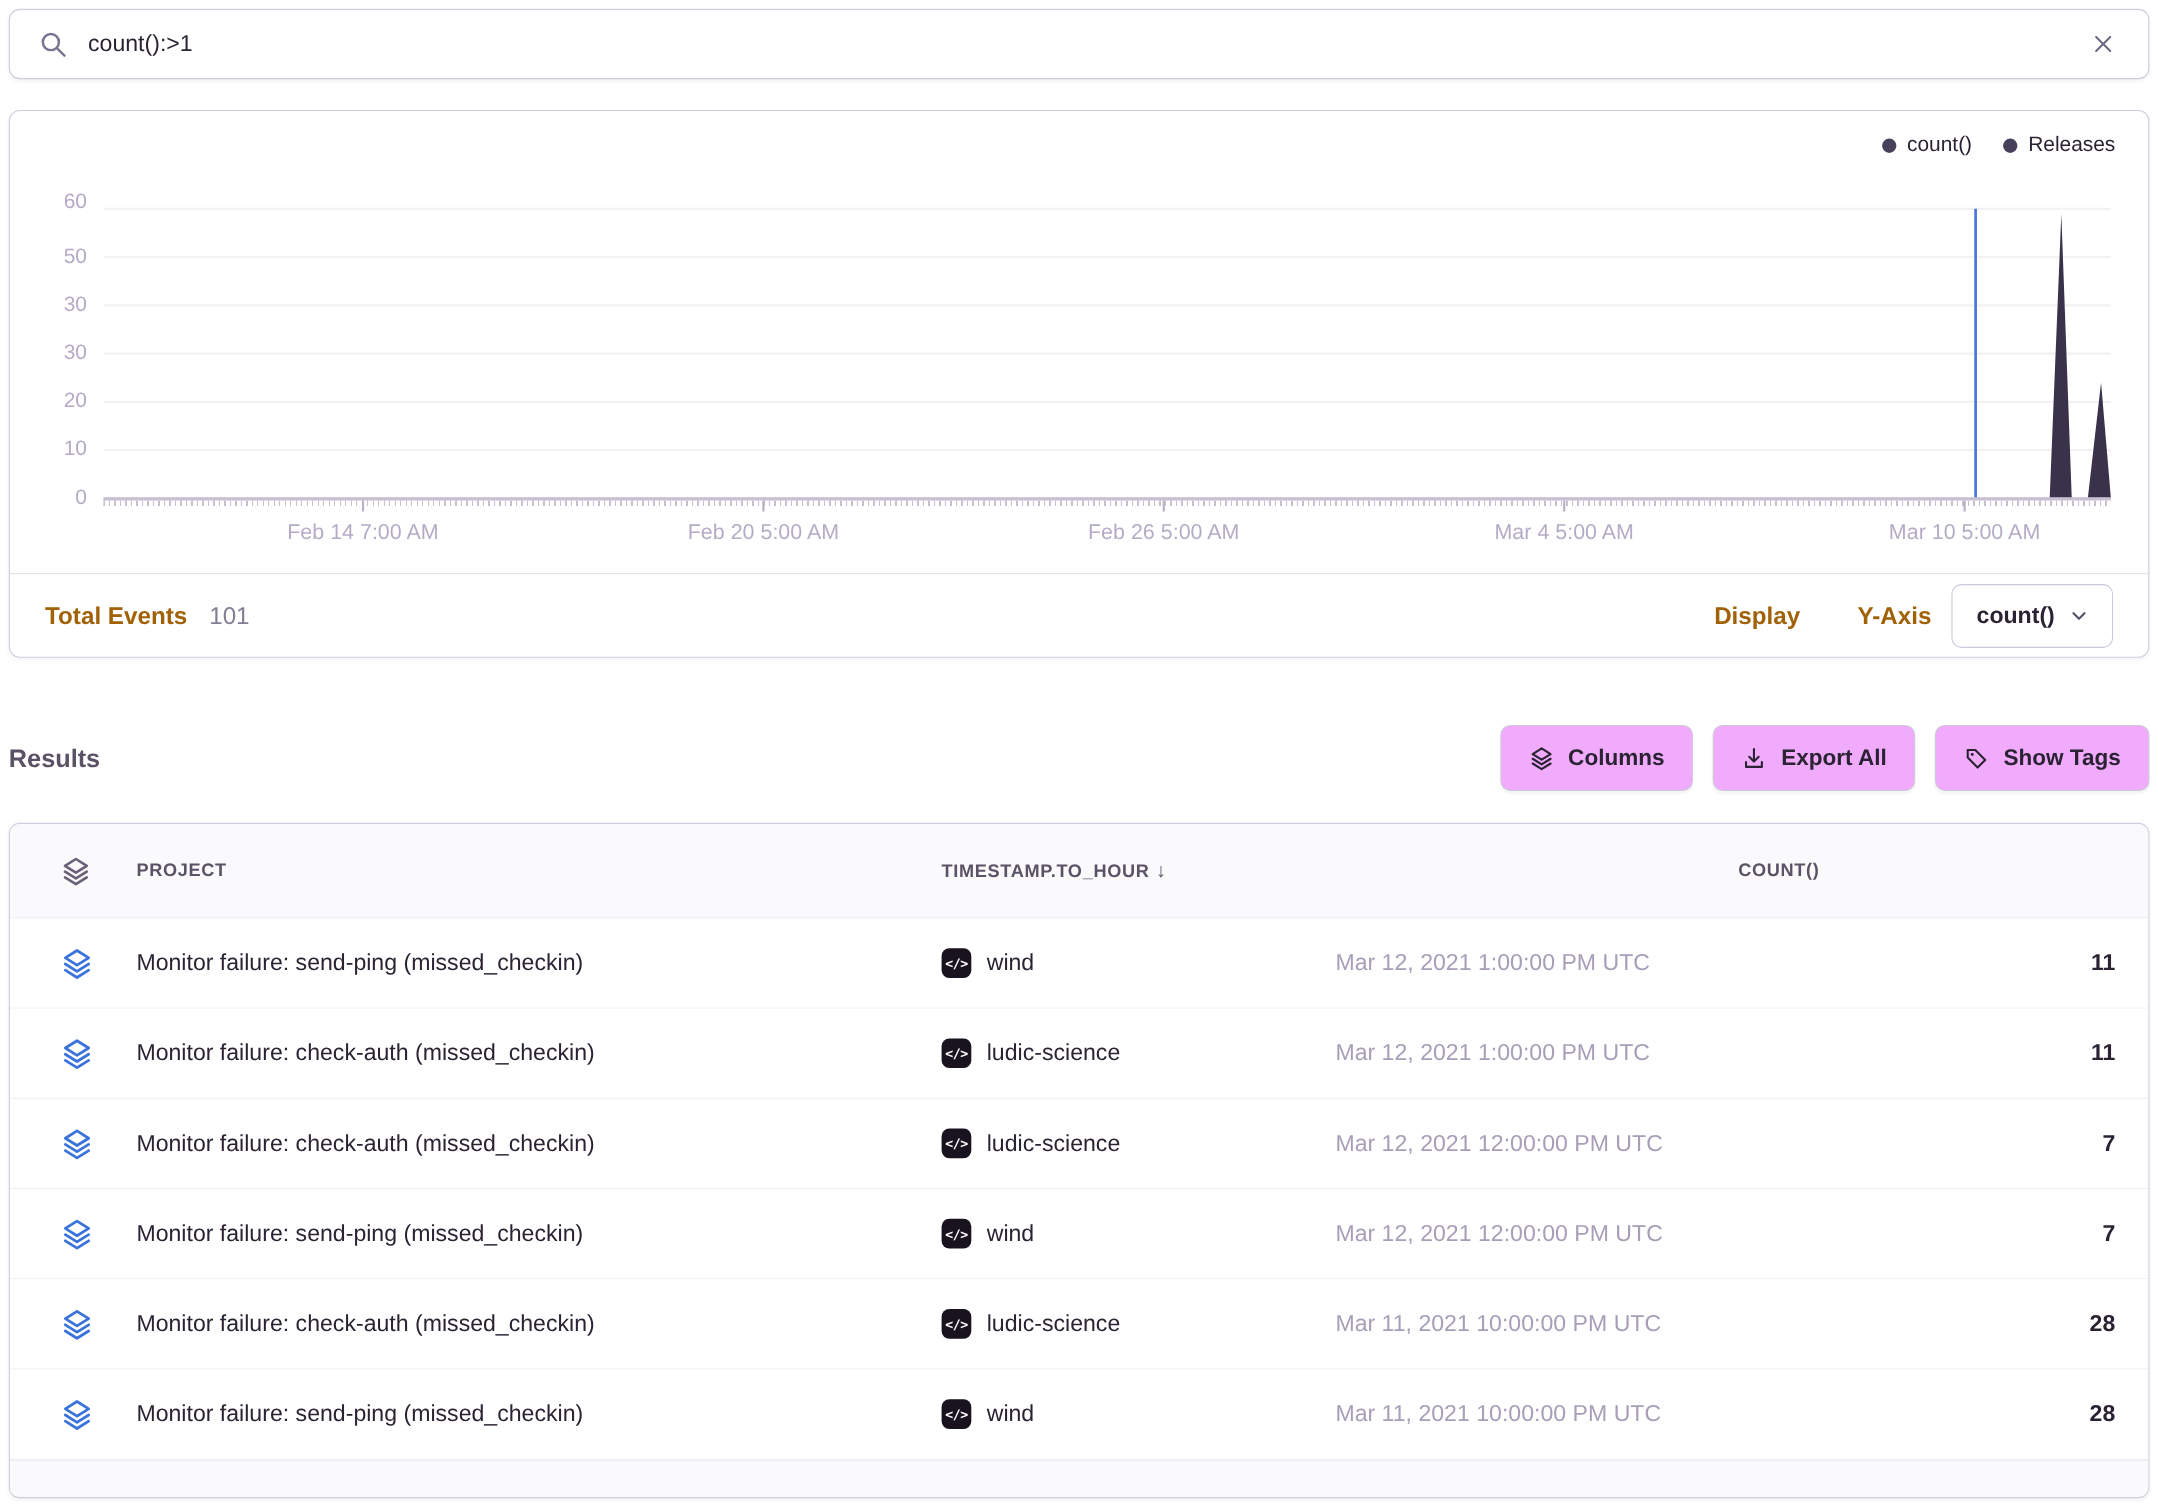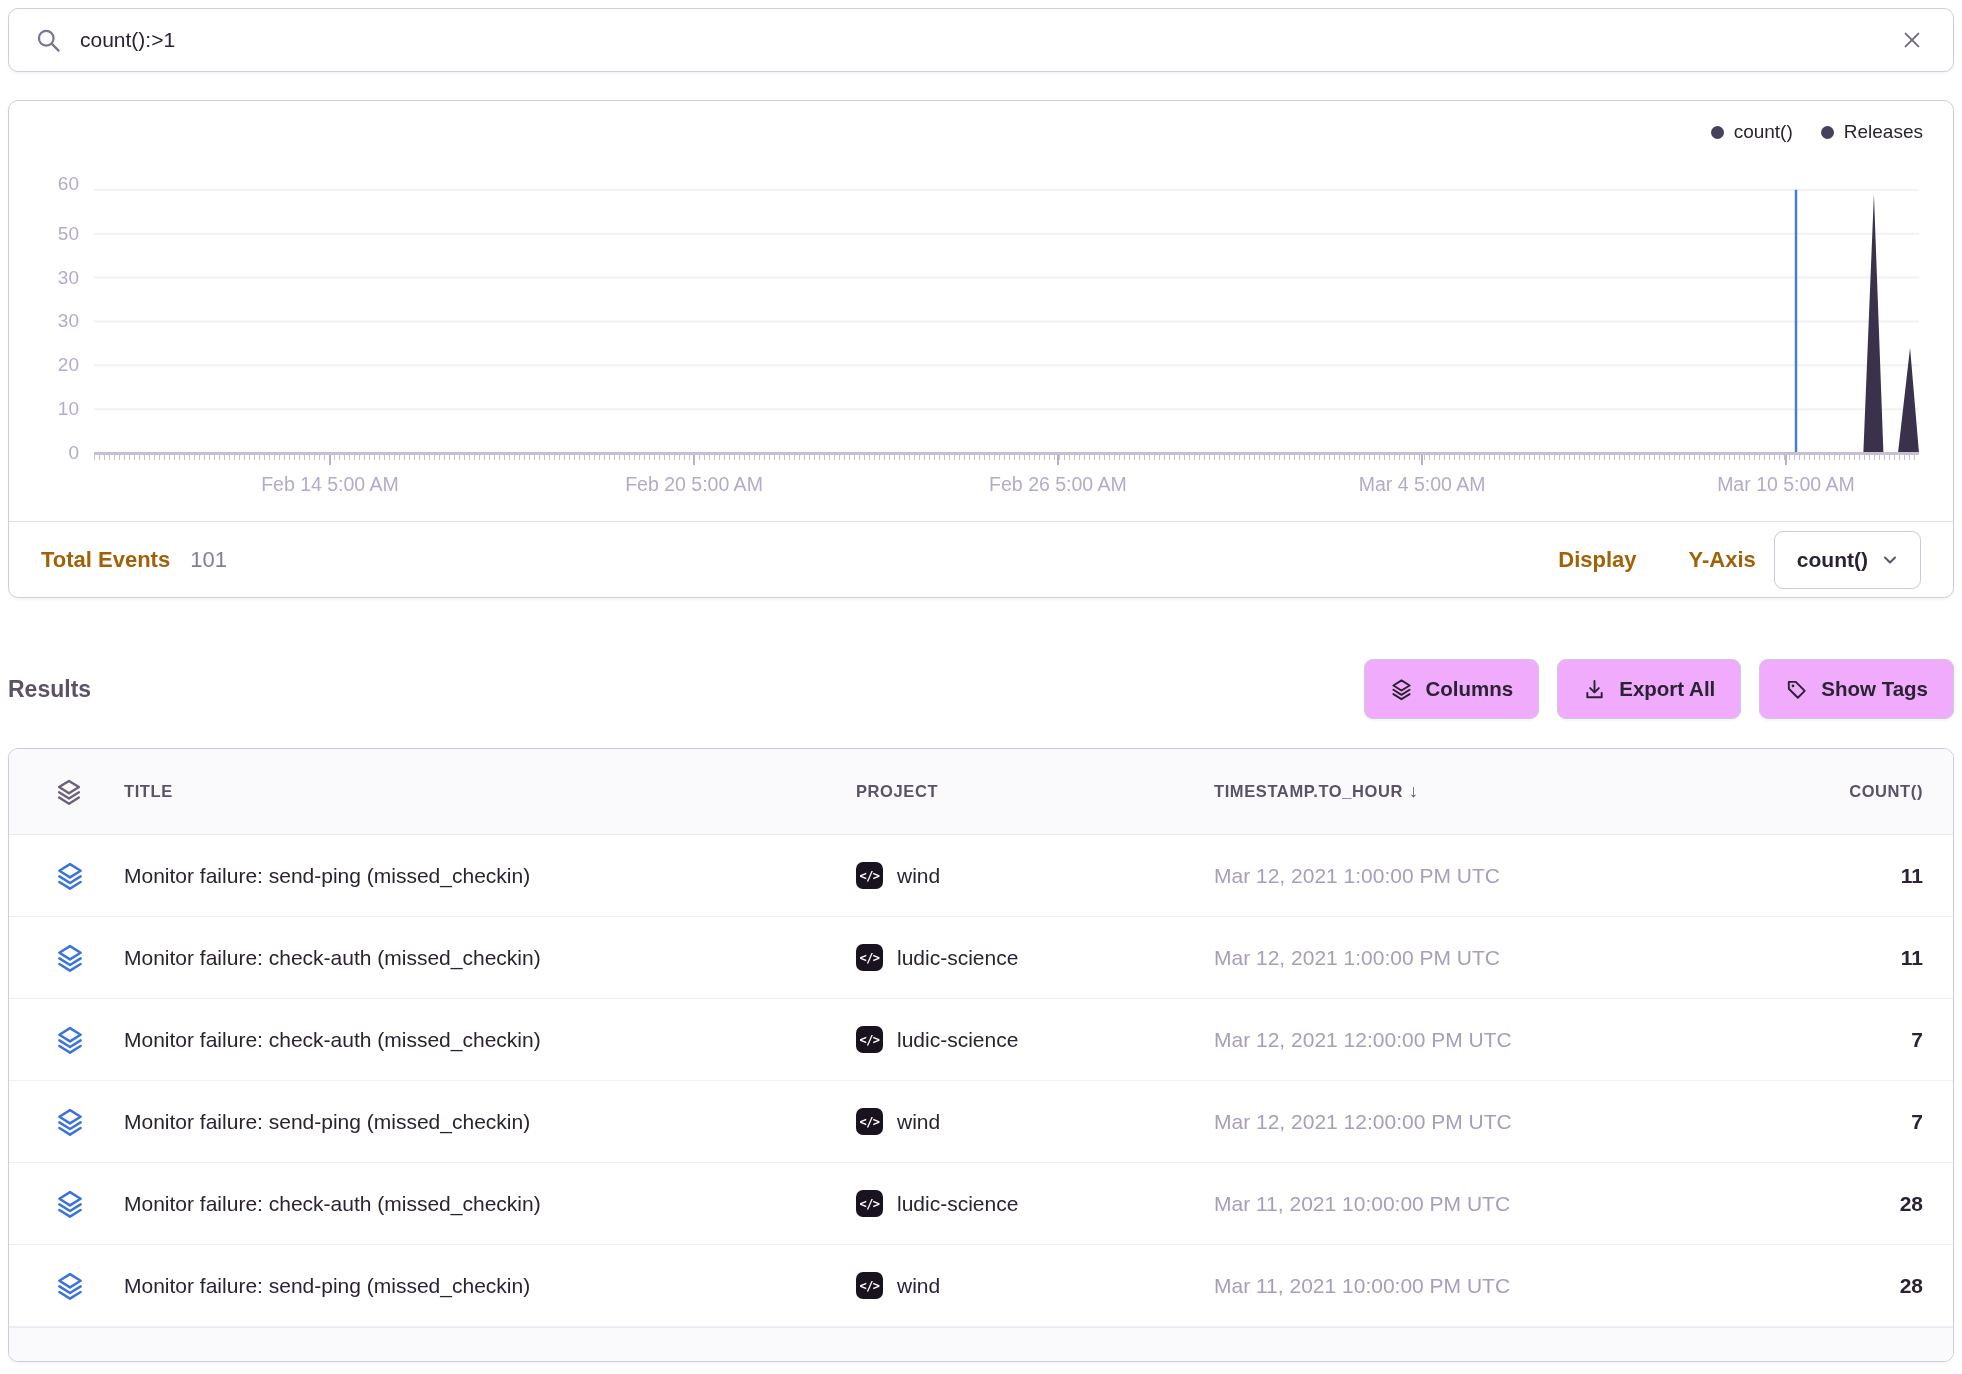--- a/index.html
+++ b/index.html
@@ -123,21 +123,21 @@
     <div class="x-axis-line"></div>
     <div class="x-axis-ticks"></div>
     <div id="axis-labels">
         <div class="ylabel" style="top: 341px;">0</div>
         <div class="ylabel" style="top: 297.143px;">10</div>
         <div class="ylabel" style="top: 253.286px;">20</div>
         <div class="ylabel" style="top: 209.429px;">30</div>
         <div class="ylabel" style="top: 165.571px;">30</div>
         <div class="ylabel" style="top: 121.714px;">50</div>
         <div class="ylabel" style="top: 72px;">60</div>
-        <div class="xlabel" style="left: 190.972px;">Feb 14 5:00 AM</div>
+        <div class="xlabel" style="left: 190.972px;">Feb 14 7:00 AM</div>
         <div class="major-tick" style="left: 319.972px;"></div>
         <div class="xlabel" style="left: 555.06px;">Feb 20 5:00 AM</div>
         <div class="major-tick" style="left: 684.06px;"></div>
         <div class="xlabel" style="left: 918.965px;">Feb 26 5:00 AM</div>
         <div class="major-tick" style="left: 1047.96px;"></div>
         <div class="xlabel" style="left: 1283.05px;">Mar 4 5:00 AM</div>
         <div class="major-tick" style="left: 1412.05px;"></div>
         <div class="xlabel" style="left: 1646.96px;">Mar 10 5:00 AM</div>
         <div class="major-tick" style="left: 1775.96px;"></div>
       </div>
@@ -193,21 +193,20 @@
 
 <div class="panel table-panel">
   <div class="thead">
     <div class="icon-cell">
       <svg class="stack-icon purple" viewBox="0 0 24 24" fill="none" stroke="currentColor" stroke-width="2" stroke-linecap="round" stroke-linejoin="round">
         <path d="M12 2.5 L20.5 7.8 L12 13.1 L3.5 7.8 Z"></path>
         <path d="M20.5 12.3 L12 17.6 L3.5 12.3"></path>
         <path d="M20.5 16.8 L12 22.1 L3.5 16.8"></path>
       </svg>
     </div>
-    <div class="th">TITLE</div>
     <div class="th">PROJECT</div>
     <div class="th">
       <span>TIMESTAMP.TO_HOUR</span><span class="sort-arrow">↓</span>
     </div>
     <div class="th count-head">COUNT()</div>
   </div>
   <div id="table-rows">
   <div class="trow">
     <div class="icon-cell">
       <svg class="stack-icon blue" viewBox="0 0 24 24" fill="none" stroke="currentColor" stroke-width="2" stroke-linecap="round" stroke-linejoin="round">

